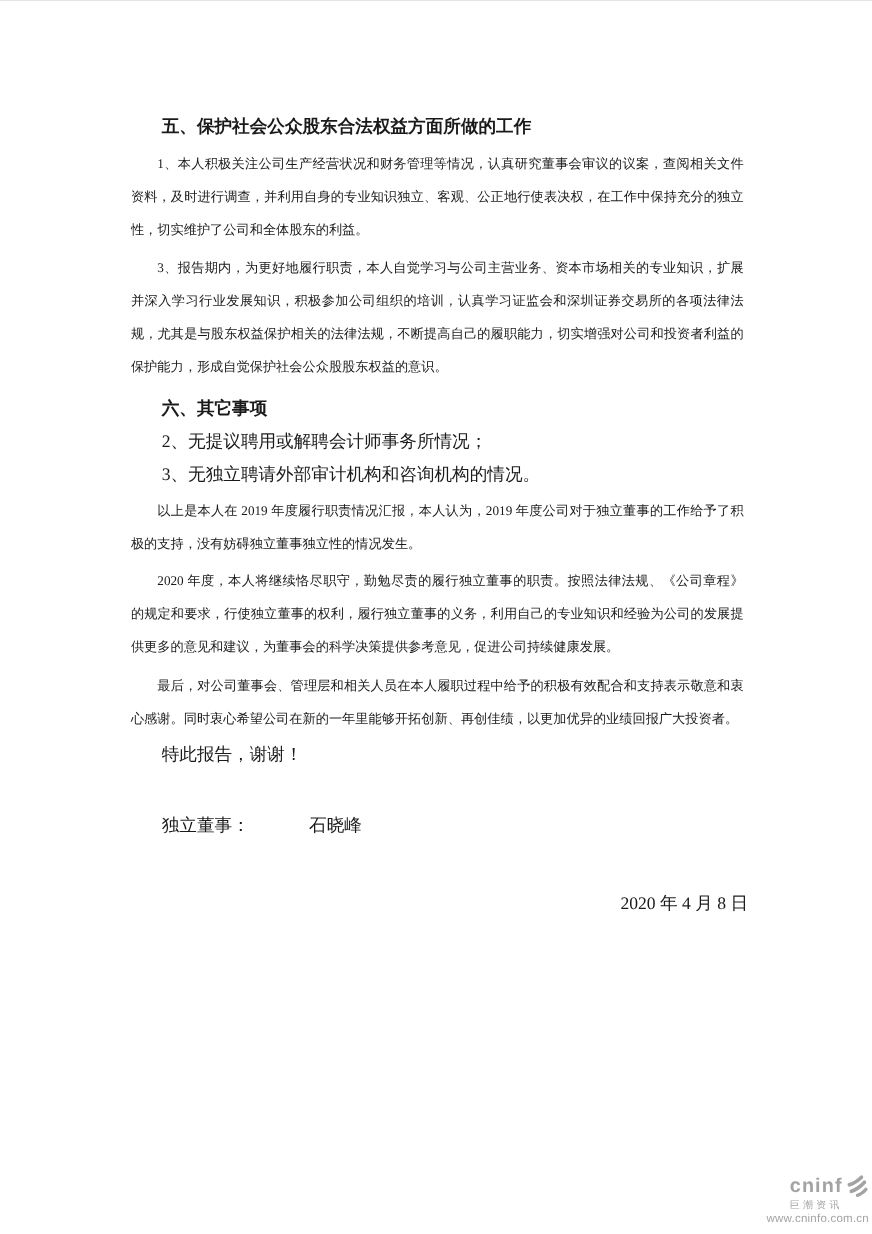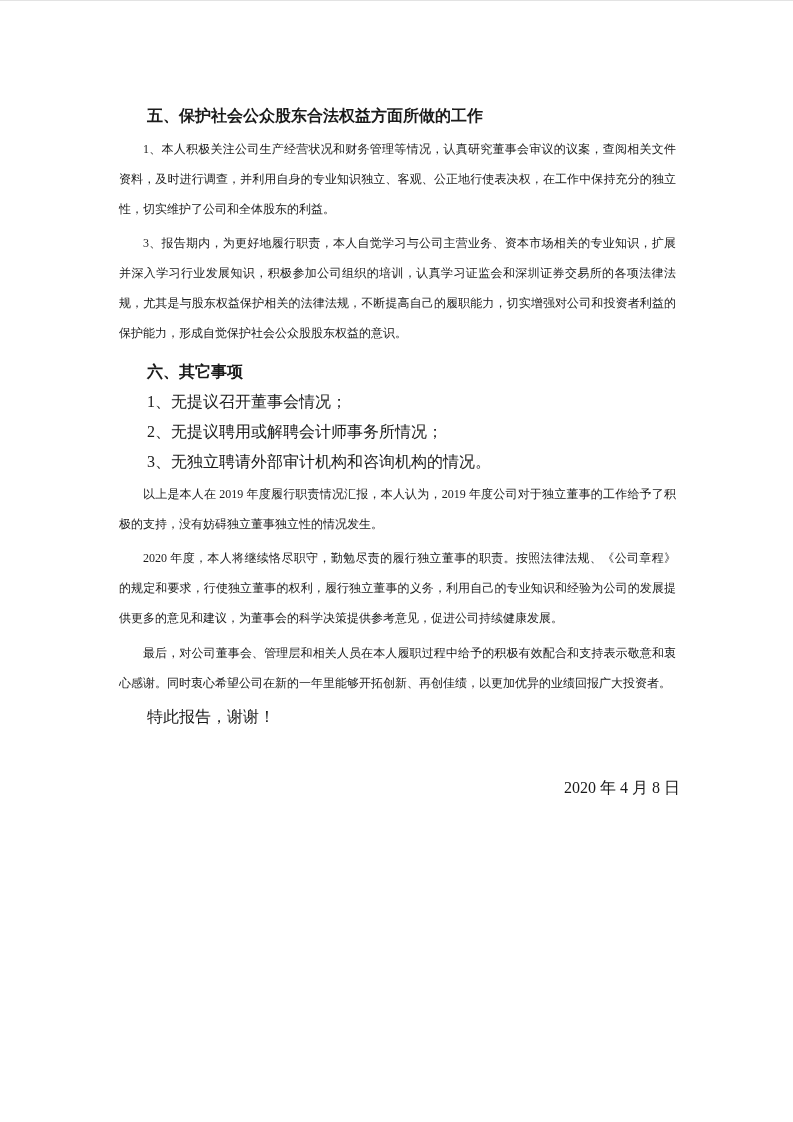--- a/index.html
+++ b/index.html
@@ -115,27 +115,45 @@
 <div class="page">
   <div class="content">
 
     <p class="heading">五、保护社会公众股东合法权益方面所做的工作</p>
 
     <p class="para para-gap-sm">1、本人积极关注公司生产经营状况和财务管理等情况，认真研究董事会审议的议案，查阅相关文件资料，及时进行调查，并利用自身的专业知识独立、客观、公正地行使表决权，在工作中保持充分的独立性，切实维护了公司和全体股东的利益。</p>
     <p class="para para-gap-sm">3、报告期内，为更好地履行职责，本人自觉学习与公司主营业务、资本市场相关的专业知识，扩展并深入学习行业发展知识，积极参加公司组织的培训，认真学习证监会和深圳证券交易所的各项法律法规，尤其是与股东权益保护相关的法律法规，不断提高自己的履职能力，切实增强对公司和投资者利益的保护能力，形成自觉保护社会公众股股东权益的意识。</p>
 
     <p class="heading heading-2">六、其它事项</p>
 
-    <p class="list-item">1、无提议召开董事会情况；</p>
     <p class="list-item">2、无提议聘用或解聘会计师事务所情况；</p>
     <p class="list-item">3、无独立聘请外部审计机构和咨询机构的情况。</p>
 
     <p class="para para-gap-xs">以上是本人在 2019 年度履行职责情况汇报，本人认为，2019 年度公司对于独立董事的工作给予了积极的支持，没有妨碍独立董事独立性的情况发生。</p>
     <p class="para para-gap-sm">2020 年度，本人将继续恪尽职守，勤勉尽责的履行独立董事的职责。按照法律法规、《公司章程》 的规定和要求，行使独立董事的权利，履行独立董事的义务，利用自己的专业知识和经验为公司的发展提供更多的意见和建议，为董事会的科学决策提供参考意见，促进公司持续健康发展。</p>
     <p class="para para-gap-md">最后，对公司董事会、管理层和相关人员在本人履职过程中给予的积极有效配合和支持表示敬意和衷心感谢。同时衷心希望公司在新的一年里能够开拓创新、再创佳绩，以更加优异的业绩回报广大投资者。</p>
     <p class="closing">特此报告，谢谢！</p>
 
+    <div class="signature">
+      <span class="sig-label">独立董事：</span><span class="sig-name">石晓峰</span>
+    </div>
 
     <div class="report-date">2020 年 4 月 8 日</div>
 
   </div>
 
+  <div class="watermark">
+    <div class="wm-top">
+      <span class="wm-logo-text">cninf</span>
+      <span class="wm-wave">
+        <svg viewBox="0 0 24 24" width="22" height="22">
+          <g fill="none" stroke="#a3a3a3" stroke-linecap="round">
+            <path d="M4.5 11 Q11 9 16.5 3.5" stroke-width="3.6"></path>
+            <path d="M6.5 17.5 Q13 15.5 19.5 8.5" stroke-width="3.6"></path>
+            <path d="M12.5 21.5 Q17.5 20 21 15.5" stroke-width="3.2"></path>
+          </g>
+        </svg>
+      </span>
+    </div>
+    <div class="wm-brand">巨潮资讯</div>
+    <div class="wm-url">www.cninfo.com.cn</div>
+  </div>
 </div>
 
 </body></html>

